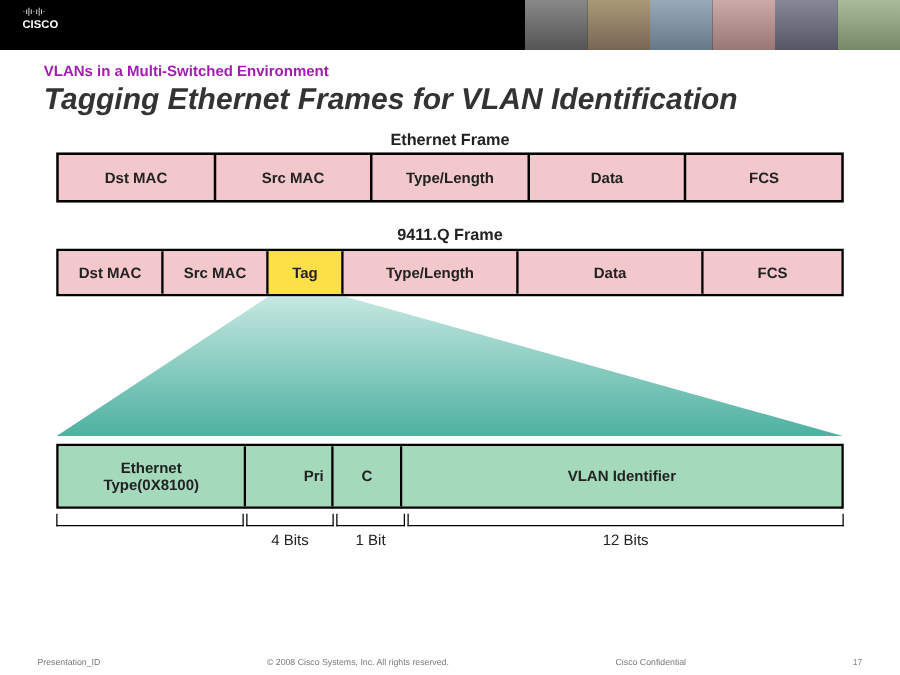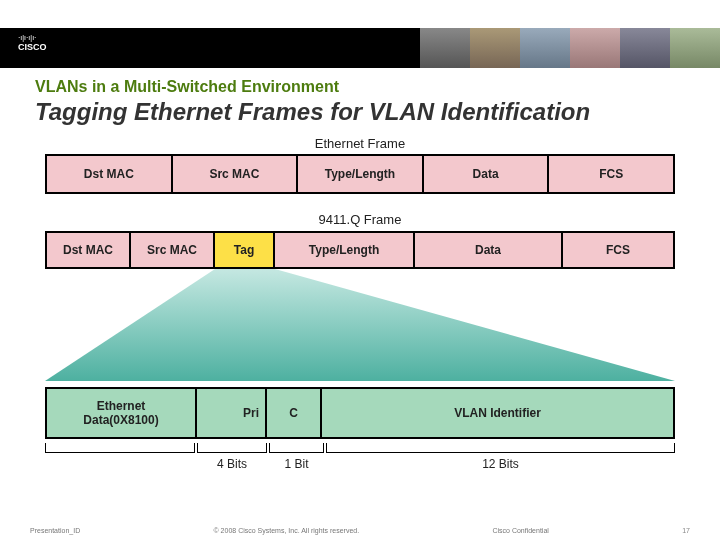--- a/index.html
+++ b/index.html
@@ -1,40 +1,40 @@
 <!DOCTYPE html>
 <html><head>
 <meta charset="utf-8">
 <style>
   * { box-sizing: border-box; margin: 0; padding: 0; }
   html, body { width: 720px; height: 540px; font-family: Arial, Helvetica, sans-serif; background: #fff; overflow: hidden; }
 
   
-  .header { position: relative; height: 40px; background: #000; margin-top: 28px; }
+  .header { position: relative; height: 40px; background: #000; }
   .logo { position: absolute; left: 18px; top: 6px; color: #fff; font-size: 10px; letter-spacing: 5px; text-align: left; }
   .logo .bars { letter-spacing: 0; font-size: 7px; line-height: 7px; margin-bottom: 1px; }
   .logo .name { font-weight: bold; font-size: 9px; letter-spacing: 0; }
   .photo-strip { position: absolute; right: 0; top: 0; height: 40px; width: 300px; display: flex; }
   .photo { flex: 1; height: 100%; }
   .photo:nth-child(1){background:linear-gradient(#888,#555);}
   .photo:nth-child(2){background:linear-gradient(#a97,#765);}
   .photo:nth-child(3){background:linear-gradient(#9ab,#678);}
   .photo:nth-child(4){background:linear-gradient(#caa,#977);}
   .photo:nth-child(5){background:linear-gradient(#889,#556);}
   .photo:nth-child(6){background:linear-gradient(#ab9,#786);}
 
   
   .titles { padding: 10px 35px 2px; }
-  .pre-title { font-size: 16px; font-weight: bold; color: #4d7c0f; }
+  .pre-title { font-size: 12px; font-weight: bold; color: #a21caf; }
   .main-title { font-size: 24px; font-weight: bold; color: #333; margin-top: 2px; font-style: italic; }
 
   
   .diagram { position: relative; margin: 8px 45px 0; }
 
-  .frame-label { text-align: center; font-size: 13px; font-weight: normal; color: #222; margin-bottom: 3px; }
+  .frame-label { text-align: center; font-size: 13px; font-weight: bold; color: #222; margin-bottom: 3px; }
 
   .frame { display: flex; border: 2px solid #000; }
   .cell { border-right: 2px solid #000; display: flex; align-items: center; justify-content: center; font-size: 12px; font-weight: bold; color: #222; }
   .cell:last-child { border-right: none; }
 
   
   .frame1 { height: 40px; background: #f3c8cd; }
   .frame1 .cell { flex: 1; }
 
   
@@ -124,21 +124,21 @@
     <div class="cell c-fcs">FCS</div>
   </div>
 
   <div class="zoom-wrap">
     <div class="trap"></div>
   </div>
 
   <div class="frame frame3">
     <div class="cell t-type">
       <span>Ethernet</span>
-      <span>Data(0X8100)</span>
+      <span>Type(0X8100)</span>
     </div>
     <div class="cell t-pri">Pri</div>
     <div class="cell t-c">C</div>
     <div class="cell t-vid">VLAN Identifier</div>
   </div>
 
   <div class="brackets">
     <div class="br br1"></div>
     <div class="br br2"></div>
     <div class="br-label bl2">4 Bits</div>

